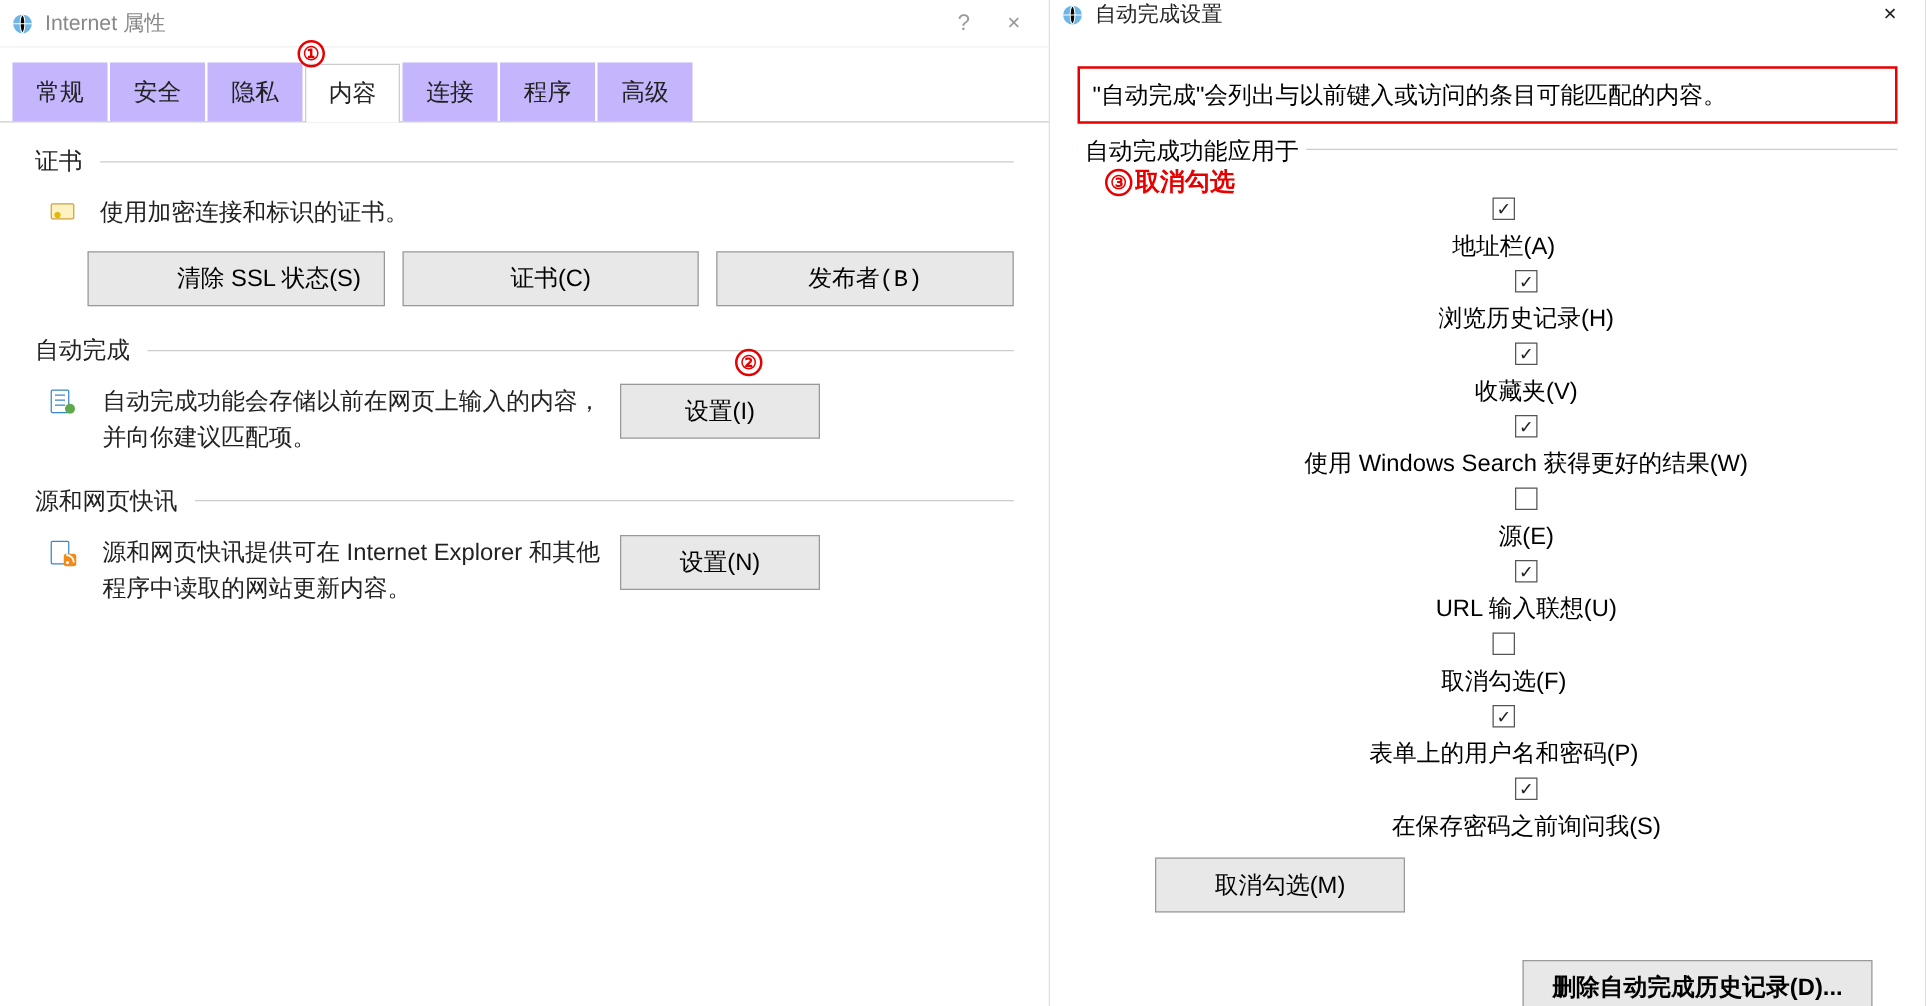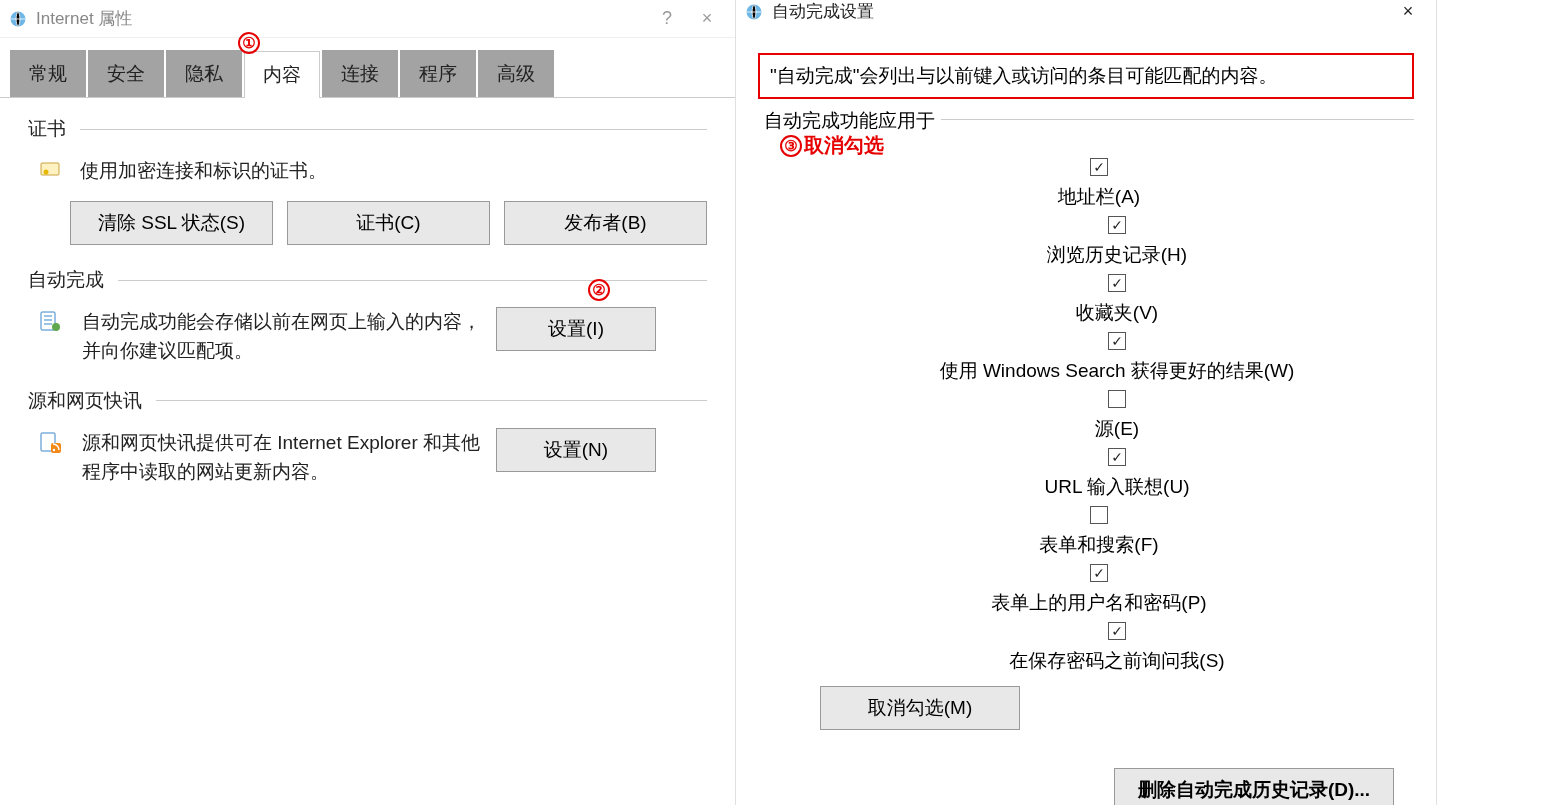--- a/index.html
+++ b/index.html
@@ -13,21 +13,21 @@
   display: flex;
 }
 .window {
   background: #fff;
   border-right: 1px solid #e0e0e0;
   height: 805px;
   position: relative;
   display: flex;
   flex-direction: column;
 }
-.window.left { width: 736px; }
+.window.left { width: 840px; }
 .window.right { width: 701px; }
 
 .titlebar {
   height: 38px;
   display: flex;
   align-items: center;
   padding: 0 8px;
   border-bottom: 1px solid #f0f0f0;
   color: #888;
 }
@@ -44,21 +44,21 @@
   border-bottom: 1px solid #ccc;
   position: relative;
 }
 .tab {
   padding: 10px 18px;
   font-size: 19px;
   color: #222;
   cursor: default;
   border: 1px solid transparent;
   border-bottom: none;
-  background: #a3a3a3;
+  background: #c4b5fd;
   margin-right: 2px;
   position: relative;
 }
 .tab.active {
   border-color: #ccc;
   background: #fff;
   top: 1px;
 }
 .tab-content {
   padding: 18px 28px;
@@ -255,23 +255,23 @@
       <div class="group-body">
         <div class="group-icon">
           <svg class="icon-svg" viewBox="0 0 24 24">
               <rect x="3" y="5" width="18" height="12" rx="1" fill="#fff2c2" stroke="#caa23d"></rect>
               <circle cx="8" cy="14" r="2.5" fill="#e6b800"></circle>
             </svg>
         </div>
         <div class="group-desc">使用加密连接和标识的证书。</div>
       </div>
       <div class="btn-row">
-        <button class="btn" style="flex:1;">清除 SSL 状态(S)</button>
+        <button class="btn" style="flex:1;text-align:right;">清除 SSL 状态(S)</button>
         <button class="btn" style="flex:1;">证书(C)</button>
-        <button class="btn" style="flex:1;">发布者(B)</button>
+        <button class="btn" style="flex:1;font-family:Liberation Mono, monospace;">发布者(B)</button>
       </div>
     </div>
 
     <div class="group" style="position:relative;">
       <div class="group-header">
         <span class="group-title">自动完成</span>
         <span class="group-line"></span>
       </div>
       <div class="group-body group-body-row">
         <div class="group-icon">
@@ -356,21 +356,21 @@
       <div class="chk-row l2">
         <span class="checkbox"></span>
         <span>源(E)</span>
       </div>
       <div class="chk-row l2">
         <span class="checkbox checked"></span>
         <span>URL 输入联想(U)</span>
       </div>
       <div class="chk-row">
         <span class="checkbox"></span>
-        <span>表单和搜索(F)</span>
+        <span>取消勾选(F)</span>
       </div>
       <div class="chk-row">
         <span class="checkbox checked"></span>
         <span>表单上的用户名和密码(P)</span>
       </div>
       <div class="chk-row l2">
         <span class="checkbox checked"></span>
         <span>在保存密码之前询问我(S)</span>
       </div>
       <div class="btn-wrap">

